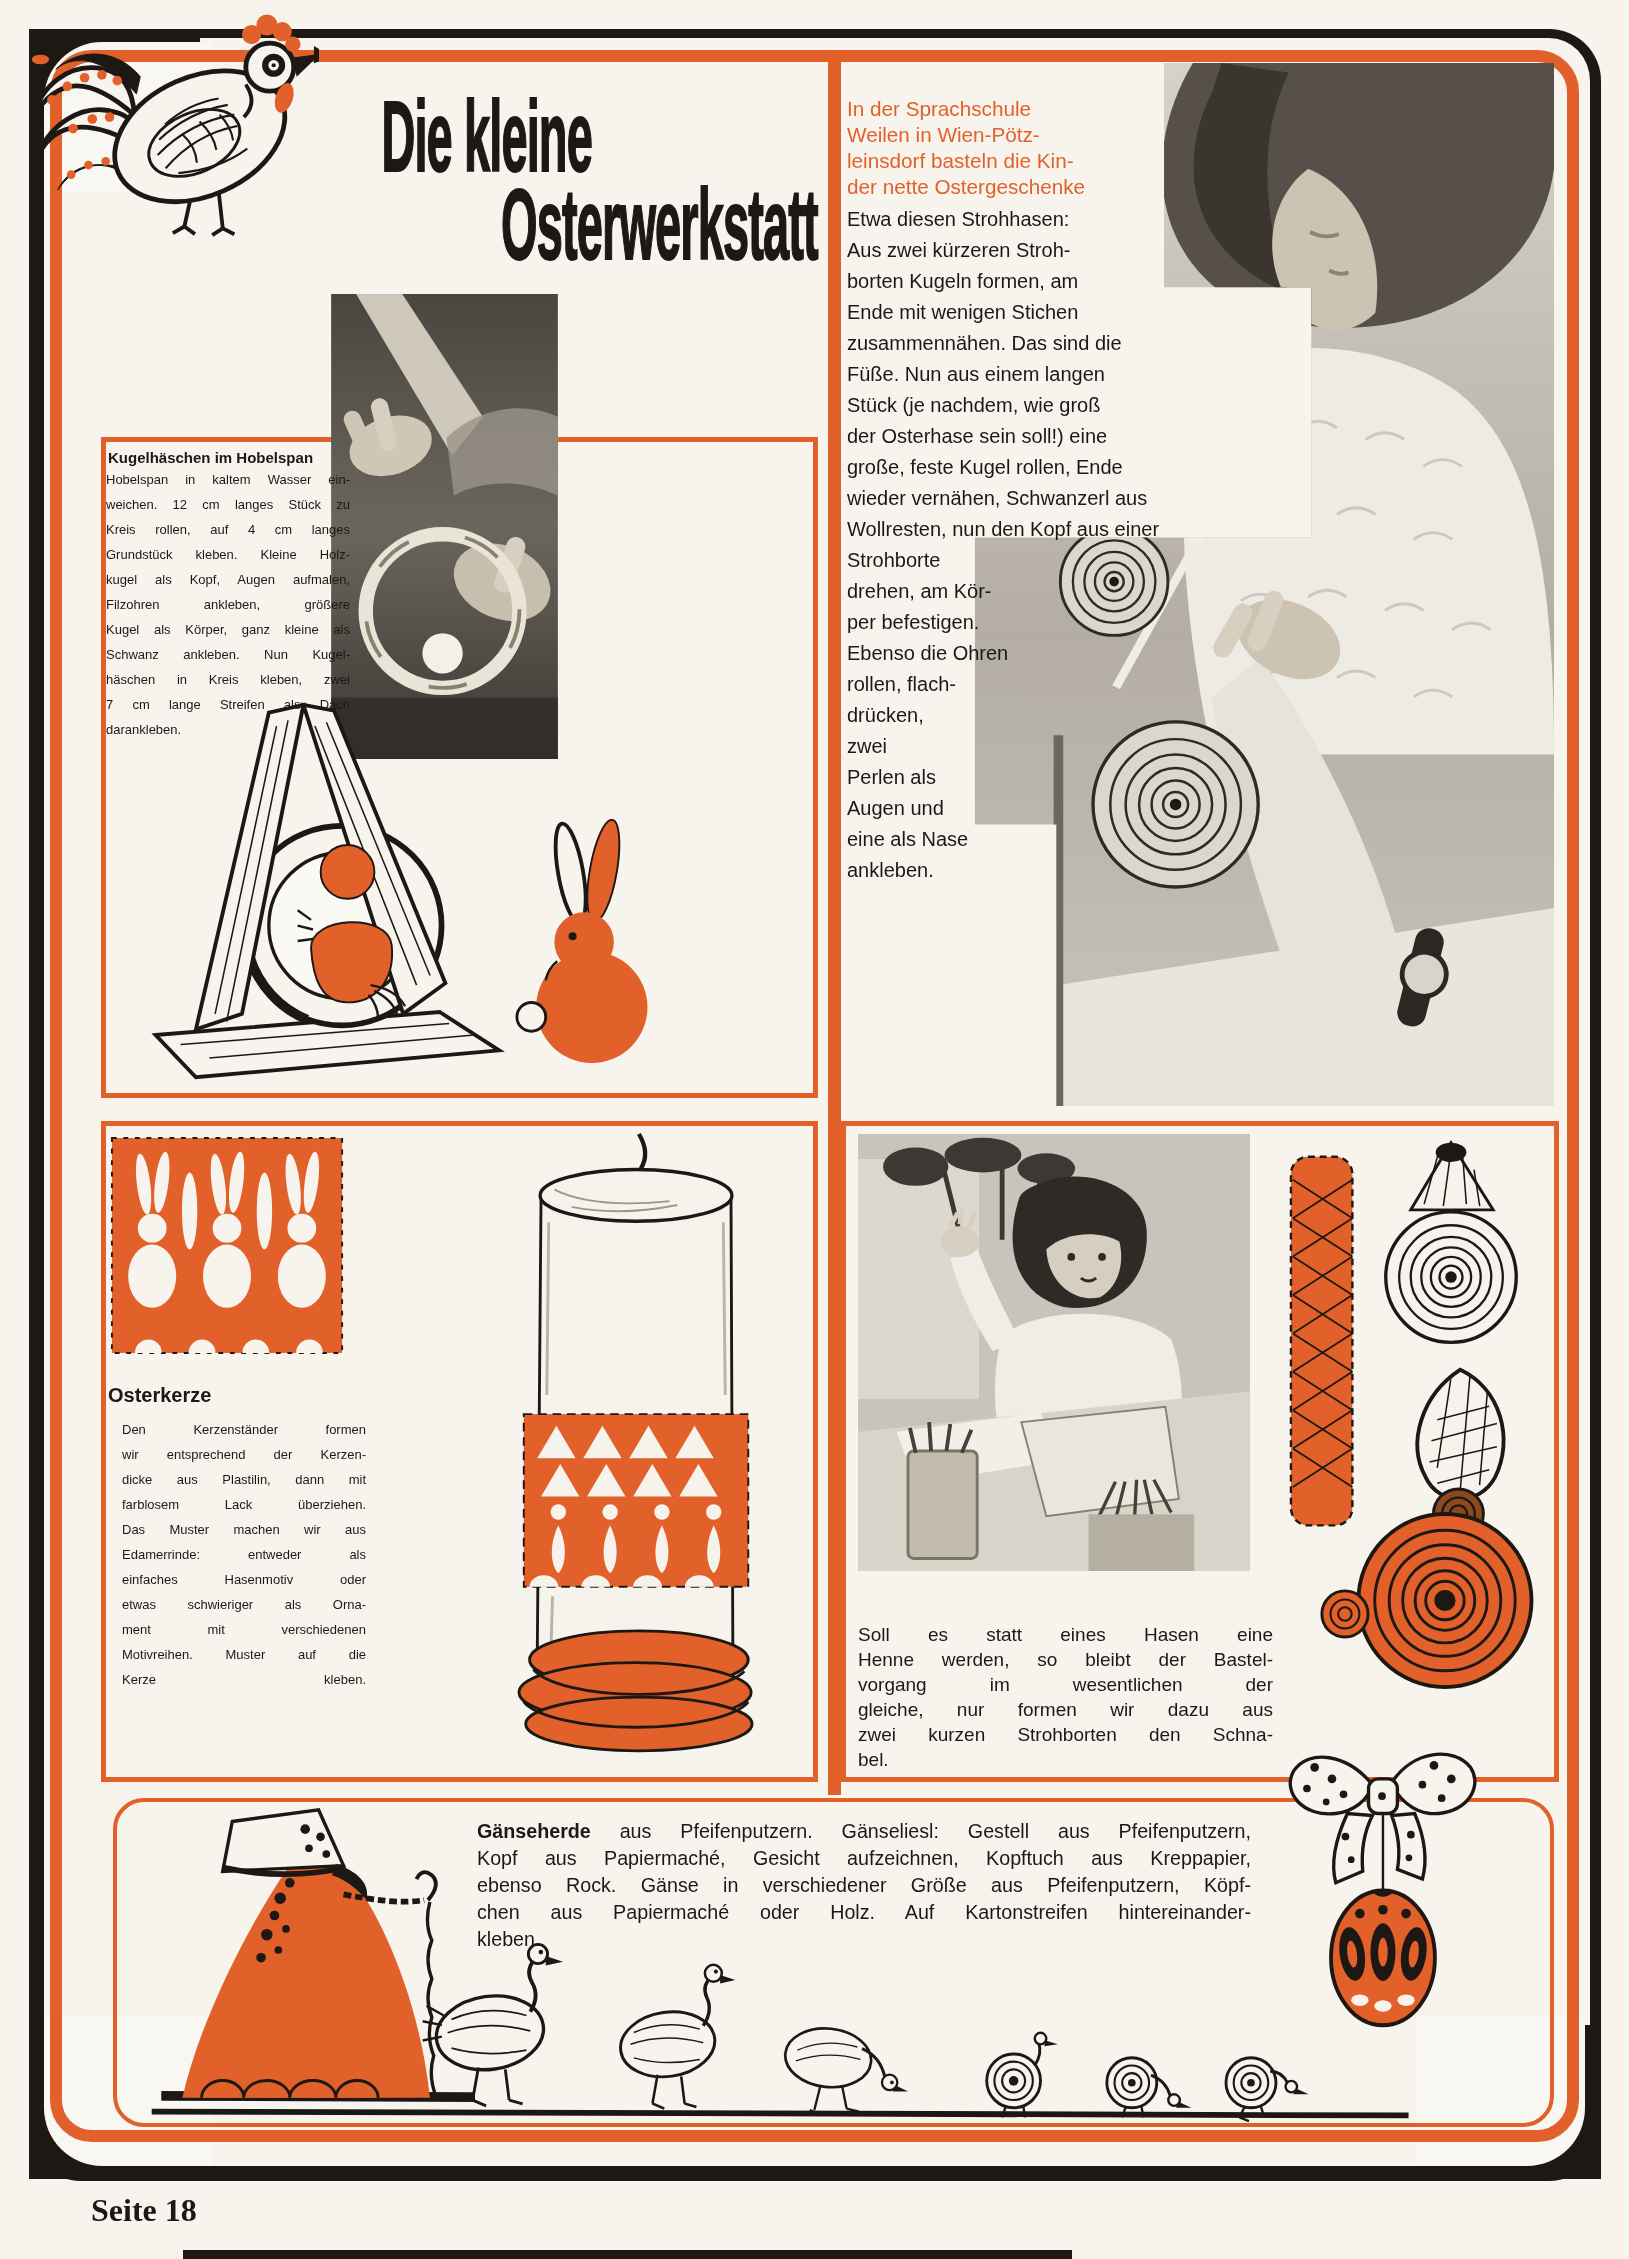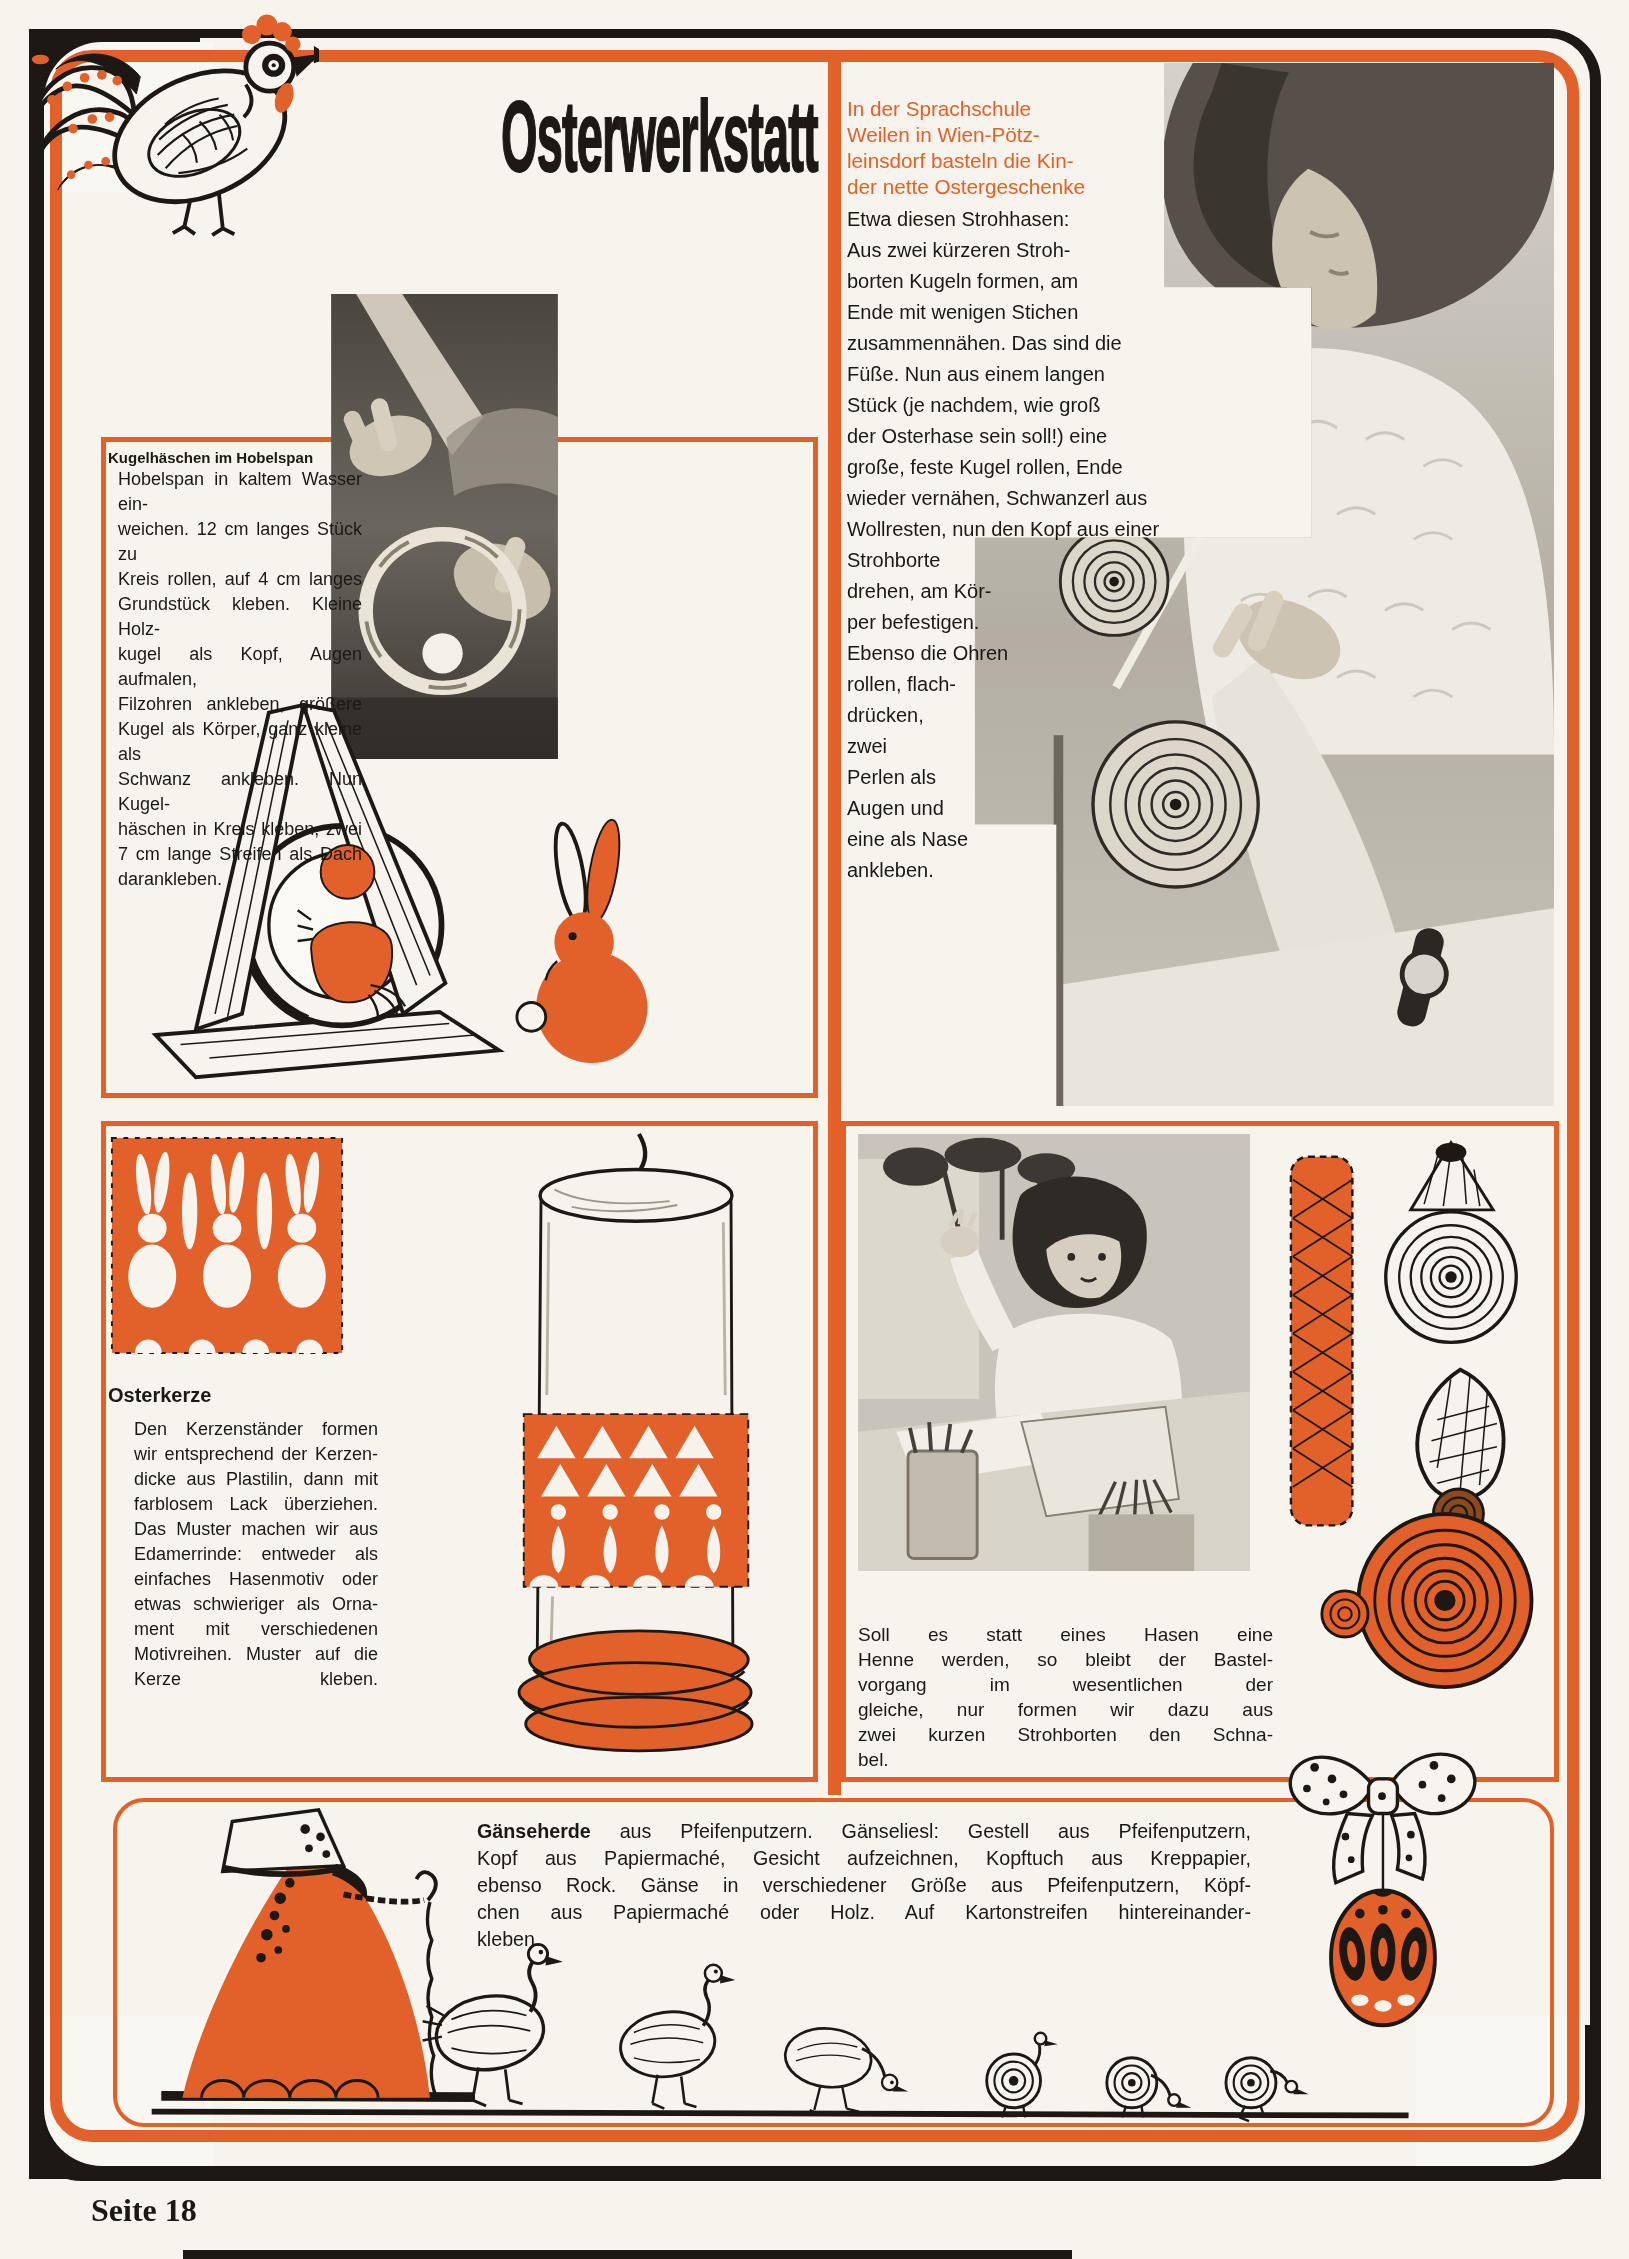--- a/index.html
+++ b/index.html
@@ -23,22 +23,22 @@
   .band3{left:113px;top:1798px;width:1441px;height:329px;border:4.8px solid var(--accent);
     border-radius:31px;box-sizing:border-box;z-index:5;}
   
   .title-wrap{left:144px;top:92px;width:415px;text-align:right;z-index:8;}
   .title-line{display:block;height:88px;line-height:88px;white-space:nowrap;}
   .title-line > span{display:inline-block;transform:scaleX(0.47);transform-origin:100% 50%;
     font-size:100px;font-weight:700;letter-spacing:-1.9px;color:#1d1814;
     -webkit-text-stroke:1.9px #1d1814;}
   
   .h-left{font-size:15px;font-weight:700;white-space:nowrap;z-index:8;}
-  .col-narrow{font-size:18px;line-height:25px;white-space:pre-line;
-    text-align:justify;text-align-last:justify;z-index:8;padding-left:12px;}
+  .col-narrow{font-size:13px;line-height:25px;white-space:pre-line;
+    text-align:justify;text-align-last:justify;z-index:8;}
   .lead-orange{font-size:20.7px;line-height:26px;font-weight:400;color:var(--accent);
     white-space:pre;z-index:8;}
   .col-strong{font-size:20px;line-height:31px;font-weight:400;white-space:pre;z-index:8;}
   .col-mid{font-size:19px;line-height:25px;white-space:pre-line;
     text-align:justify;text-align-last:justify;z-index:8;}
   .col-wide{font-size:19.7px;line-height:27px;z-index:8;
     text-align:justify;text-align-last:justify;}
   .col-wide .rest{white-space:pre-line;}
   .col-wide b{font-weight:700;}
   .page-num{font-size:32px;font-weight:700;z-index:8;font-family:Liberation Serif, serif;}
@@ -59,20 +59,21 @@
 <div class="abs corner-cover" style="left:1416px;top:2016px;width:169px;height:150px;border-bottom-right-radius:58px;"></div>
 <div class="abs frame-orange"></div>
 <div class="abs divider-v"></div>
 
 <div class="abs obox" style="left:101px;top:437px;width:717px;height:661px;"></div>
 <div class="abs obox" style="left:101px;top:1121px;width:717px;height:661px;"></div>
 <div class="abs obox" style="left:841px;top:1121px;width:718px;height:661px;"></div>
 <div class="abs band3"></div>
 
 <div class="abs title-wrap">
+  <span class="title-line"><span>Die kleine</span></span>
   <span class="title-line"><span>Osterwerkstatt</span></span>
 </div>
 
 <div class="abs over" style="left:21px;top:0;width:298px;height:238px;">
 <svg width="298" height="238" viewBox="0 0 310 248">
   <g stroke="#1d1814" fill="none">
     <path d="M120,98 C88,60 56,56 36,72 C62,48 102,52 124,80 Z" fill="#1d1814"></path>
     <path d="M118,120 C70,78 38,80 12,122 C20,92 48,64 86,72 C106,76 116,94 118,120 Z" fill="#f7f4ee" stroke-width="5"></path>
     <path d="M122,152 C66,120 30,128 14,170 C26,132 62,104 102,118 C116,123 124,136 122,152 Z" fill="#f7f4ee" stroke-width="5"></path>
     <path d="M124,182 C82,162 50,172 38,198 C58,168 96,160 126,198 Z" fill="#1d1814"></path>

